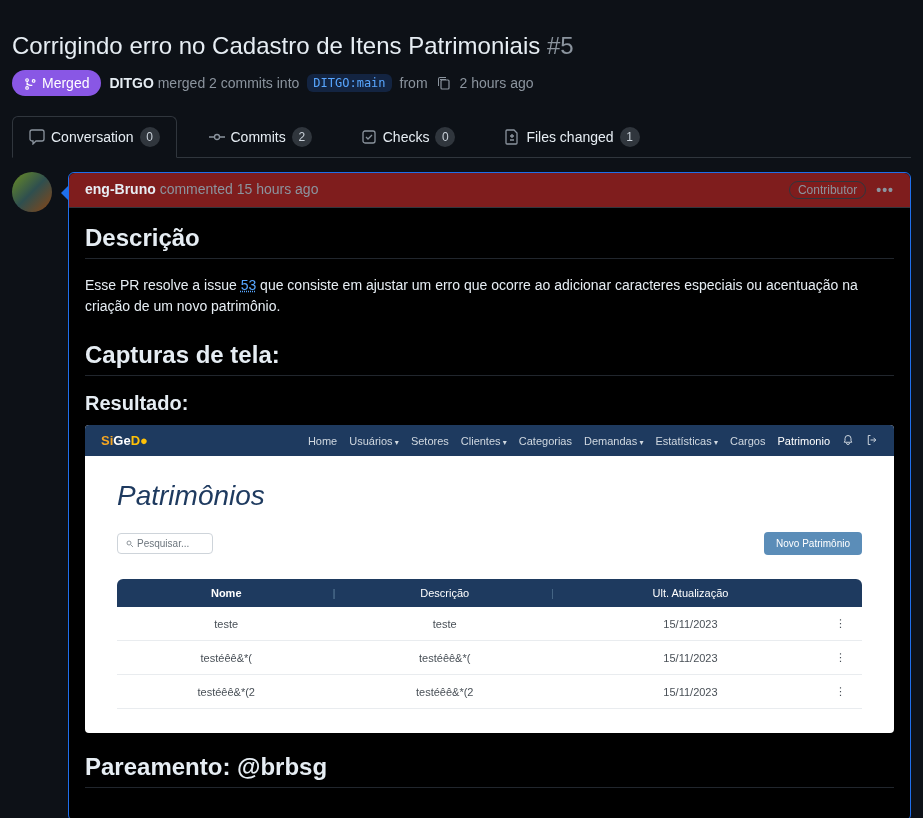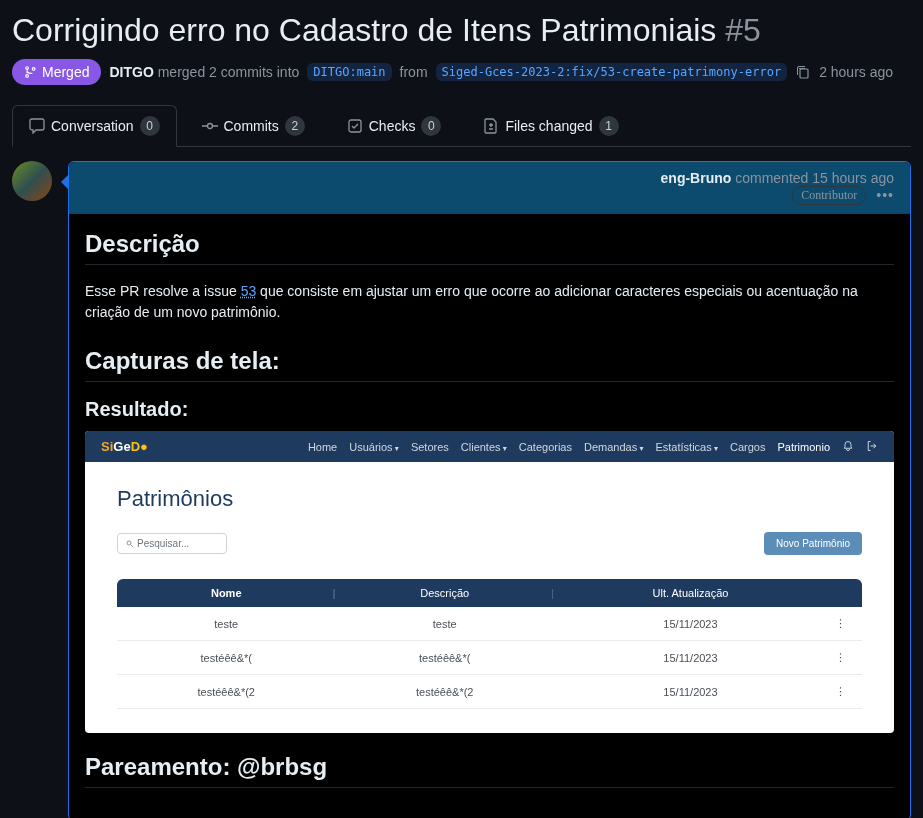--- a/index.html
+++ b/index.html
@@ -5,59 +5,60 @@
   * { margin: 0; padding: 0; box-sizing: border-box; }
   body {
     background: #0d1117;
     color: #e6edf3;
     font-family: -apple-system, BlinkMacSystemFont, "Segoe UI", Helvetica, Arial, sans-serif;
     font-size: 14px;
     width: 923px;
     padding: 12px;
   }
   .pr-title {
-    font-size: 32px;
+    font-size: 24px;
     font-weight: 400;
     margin-bottom: 10px;
     color: #e6edf3;
+    margin-top: 20px;
   }
   .pr-number { color: #8b949e; font-weight: 300; }
   .meta-row {
     display: flex;
     align-items: center;
     gap: 8px;
     margin-bottom: 20px;
     flex-wrap: wrap;
   }
   .merged-badge {
     background: #8957e5;
     color: #fff;
     padding: 5px 12px;
     border-radius: 20px;
     display: inline-flex;
-    align-items: center;
+    align-items: flex-end;
     gap: 4px;
     font-weight: 500;
   }
   .merged-badge svg { fill: #fff; }
   .meta-text { color: #8b949e; }
   .meta-text strong { color: #e6edf3; font-weight: 600; }
   .branch-pill {
     background: #132441;
     color: #58a6ff;
     font-family: ui-monospace, SFMono-Regular, Consolas, monospace;
     font-size: 12px;
     padding: 2px 6px;
     border-radius: 6px;
   }
   .copy-icon { color: #8b949e; display: inline-flex; }
   .time-ago { color: #8b949e; }
   .tab-nav {
     display: flex;
-    gap: 8px;
+    gap: 15px;
     border-bottom: 1px solid #30363d;
     margin-bottom: 14px;
   }
   .tab-item {
     display: flex;
     align-items: center;
     gap: 6px;
     padding: 10px 16px;
     color: #e6edf3;
     border: 1px solid transparent;
@@ -104,31 +105,30 @@
     content: "";
     position: absolute;
     left: -8px;
     top: 12px;
     border: 8px solid transparent;
     border-right-color: #1f6feb;
     border-left: none;
   }
   .comment-header {
     display: flex;
-    align-items: flex-end;
+    align-items: flex-start;
     justify-content: space-between;
     padding: 8px 16px;
-    background: #0c4a6e;
+    background: #7f1d1d;
     border-bottom: 1px solid #30363d;
     border-radius: 6px 6px 0 0;
-    flex-direction: column;
   }
   .comment-header-left { color: #8b949e; }
   .comment-header-left strong { color: #e6edf3; font-weight: 600; }
-  .comment-header-right { display: flex; align-items: center; gap: 10px; font-family: Liberation Serif, serif; }
+  .comment-header-right { display: flex; align-items: center; gap: 10px; }
   .contributor-badge {
     border: 1px solid #30363d;
     color: #8b949e;
     font-size: 12px;
     padding: 1px 8px;
     border-radius: 20px;
   }
   .kebab { color: #8b949e; cursor: pointer; font-weight: bold; letter-spacing: 1px; }
   .comment-body {
     padding: 16px;
@@ -172,29 +172,29 @@
     font-size: 11px;
     gap: 12px;
   }
   .emb-logo { color: #f5a623; font-weight: bold; font-size: 13px; margin-right: auto; }
   .emb-logo .d { color: #ffc107; }
   .emb-nav-item { color: #d0d8e0; cursor: pointer; }
   .emb-nav-item.caret::after { content: " ▾"; font-size: 8px; }
   .emb-nav-item.active { color: #fff; font-weight: 500; }
   .emb-bell, .emb-exit { color: #d0d8e0; }
   .emb-content { padding: 24px 32px; }
-  .emb-title { font-size: 22px; font-weight: 500; color: #1e3a5f; margin-bottom: 20px; }
+  .emb-title { font-size: 28px; font-weight: 500; color: #1e3a5f; margin-bottom: 20px; font-style: italic; }
   .emb-toolbar { display: flex; justify-content: space-between; align-items: center; margin-bottom: 24px; }
   .emb-search {
     border: 1px solid #ced4da;
     border-radius: 4px;
     padding: 4px 8px;
     font-size: 10px;
     color: #6c757d;
-    width: 110px;
+    width: 96px;
     display: flex;
     align-items: center;
     gap: 3px;
   }
   .emb-btn {
     background: #5b8db8;
     color: #fff;
     padding: 6px 12px;
     border-radius: 4px;
     font-size: 10px;
@@ -228,21 +228,20 @@
         <path d="M5 3.5a1.5 1.5 0 1 1-3 0 1.5 1.5 0 0 1 3 0zm0 9a1.5 1.5 0 1 1-3 0 1.5 1.5 0 0 1 3 0zm6-6.5a1.5 1.5 0 1 0 0-3 1.5 1.5 0 0 0 0 3zM3.5 6v3.5M3.5 6c0 2 2 3.5 4.5 3.5h1.5" stroke="#fff" stroke-width="1.3" fill="none"></path>
       </svg>
     <span>Merged</span>
   </span>
   <span class="meta-text">
     <strong>DITGO</strong>
     <span>merged 2 commits into</span>
   </span>
   <span class="branch-pill">DITGO:main</span>
   <span class="meta-text">from</span>
-  <span class="branch-pill">Siged-Gces-2023-2:fix/53-create-patrimony-error</span>
   <span class="copy-icon">
     <svg width="16" height="16" viewBox="0 0 16 16" fill="#8b949e">
         <path d="M4 4h6v1H4zM4 2a2 2 0 0 0-2 2v7h1V4a1 1 0 0 1 1-1h6V2H4z"></path>
         <rect x="5" y="5" width="8" height="9" rx="1" fill="none" stroke="#8b949e" stroke-width="1.2"></rect>
       </svg>
   </span>
   <span class="time-ago">2 hours ago</span>
 </div>
 
 <div class="tab-nav">

